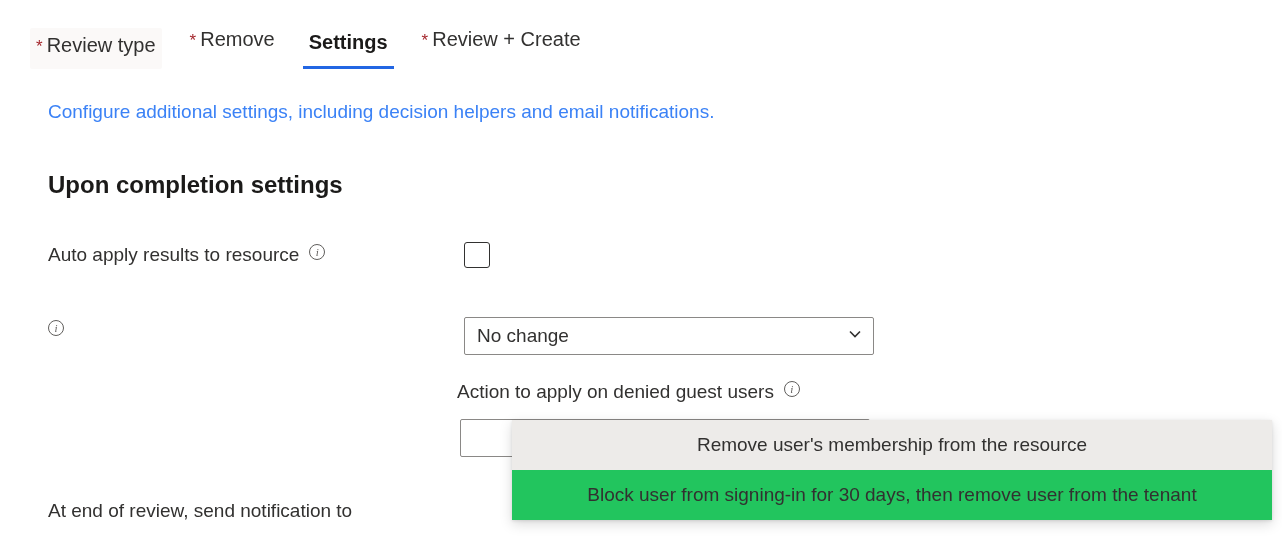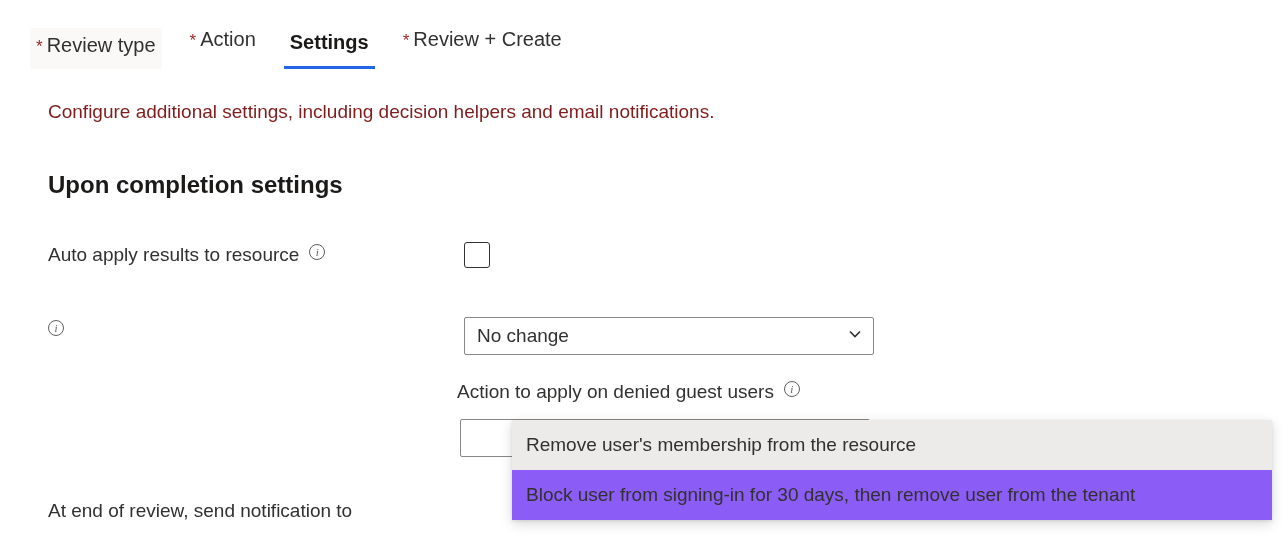--- a/index.html
+++ b/index.html
@@ -50,21 +50,21 @@
       background: #2266e3;
     }
     .tab.first-highlight {
       background: #fbf9f8;
       border-radius: 2px;
       padding-top: 6px;
     }
     .description {
       padding: 32px 0 0 48px;
       font-size: 19px;
-      color: #7f1d1d;
+      color: #3b82f6;
     }
     .section-title {
       padding: 48px 0 0 48px;
       font-size: 24px;
       font-weight: 600;
       color: #1b1a19;
     }
     .form-area {
       padding: 36px 0 0 48px;
     }
@@ -142,23 +142,24 @@
       overflow: hidden;
       text-overflow: ellipsis;
       white-space: nowrap;
       max-width: 100%;
     }
     .dropdown-menu {
       position: absolute;
       left: 464px;
       top: 39px;
       width: 760px;
-      background: #8b5cf6;
+      background: #22c55e;
       box-shadow: 0 4px 12px rgba(0,0,0,0.15), 0 1px 3px rgba(0,0,0,0.1);
       z-index: 10;
+      text-align: center;
     }
     .dropdown-option {
       padding: 14px 14px;
       font-size: 19px;
       color: #323130;
       cursor: pointer;
     }
     .dropdown-option.selected {
       background: #edebe9;
     }
@@ -173,21 +174,21 @@
 </head>
 <body>
 
 <div class="tabs">
   <div class="tab first-highlight">
     <span class="required-star">*</span>
     <span>Review type</span>
   </div>
   <div class="tab">
     <span class="required-star">*</span>
-    <span>Action</span>
+    <span>Remove</span>
   </div>
   <div class="tab active">
     <span>Settings</span>
   </div>
   <div class="tab">
     <span class="required-star">*</span>
     <span>Review + Create</span>
   </div>
 </div>
 

